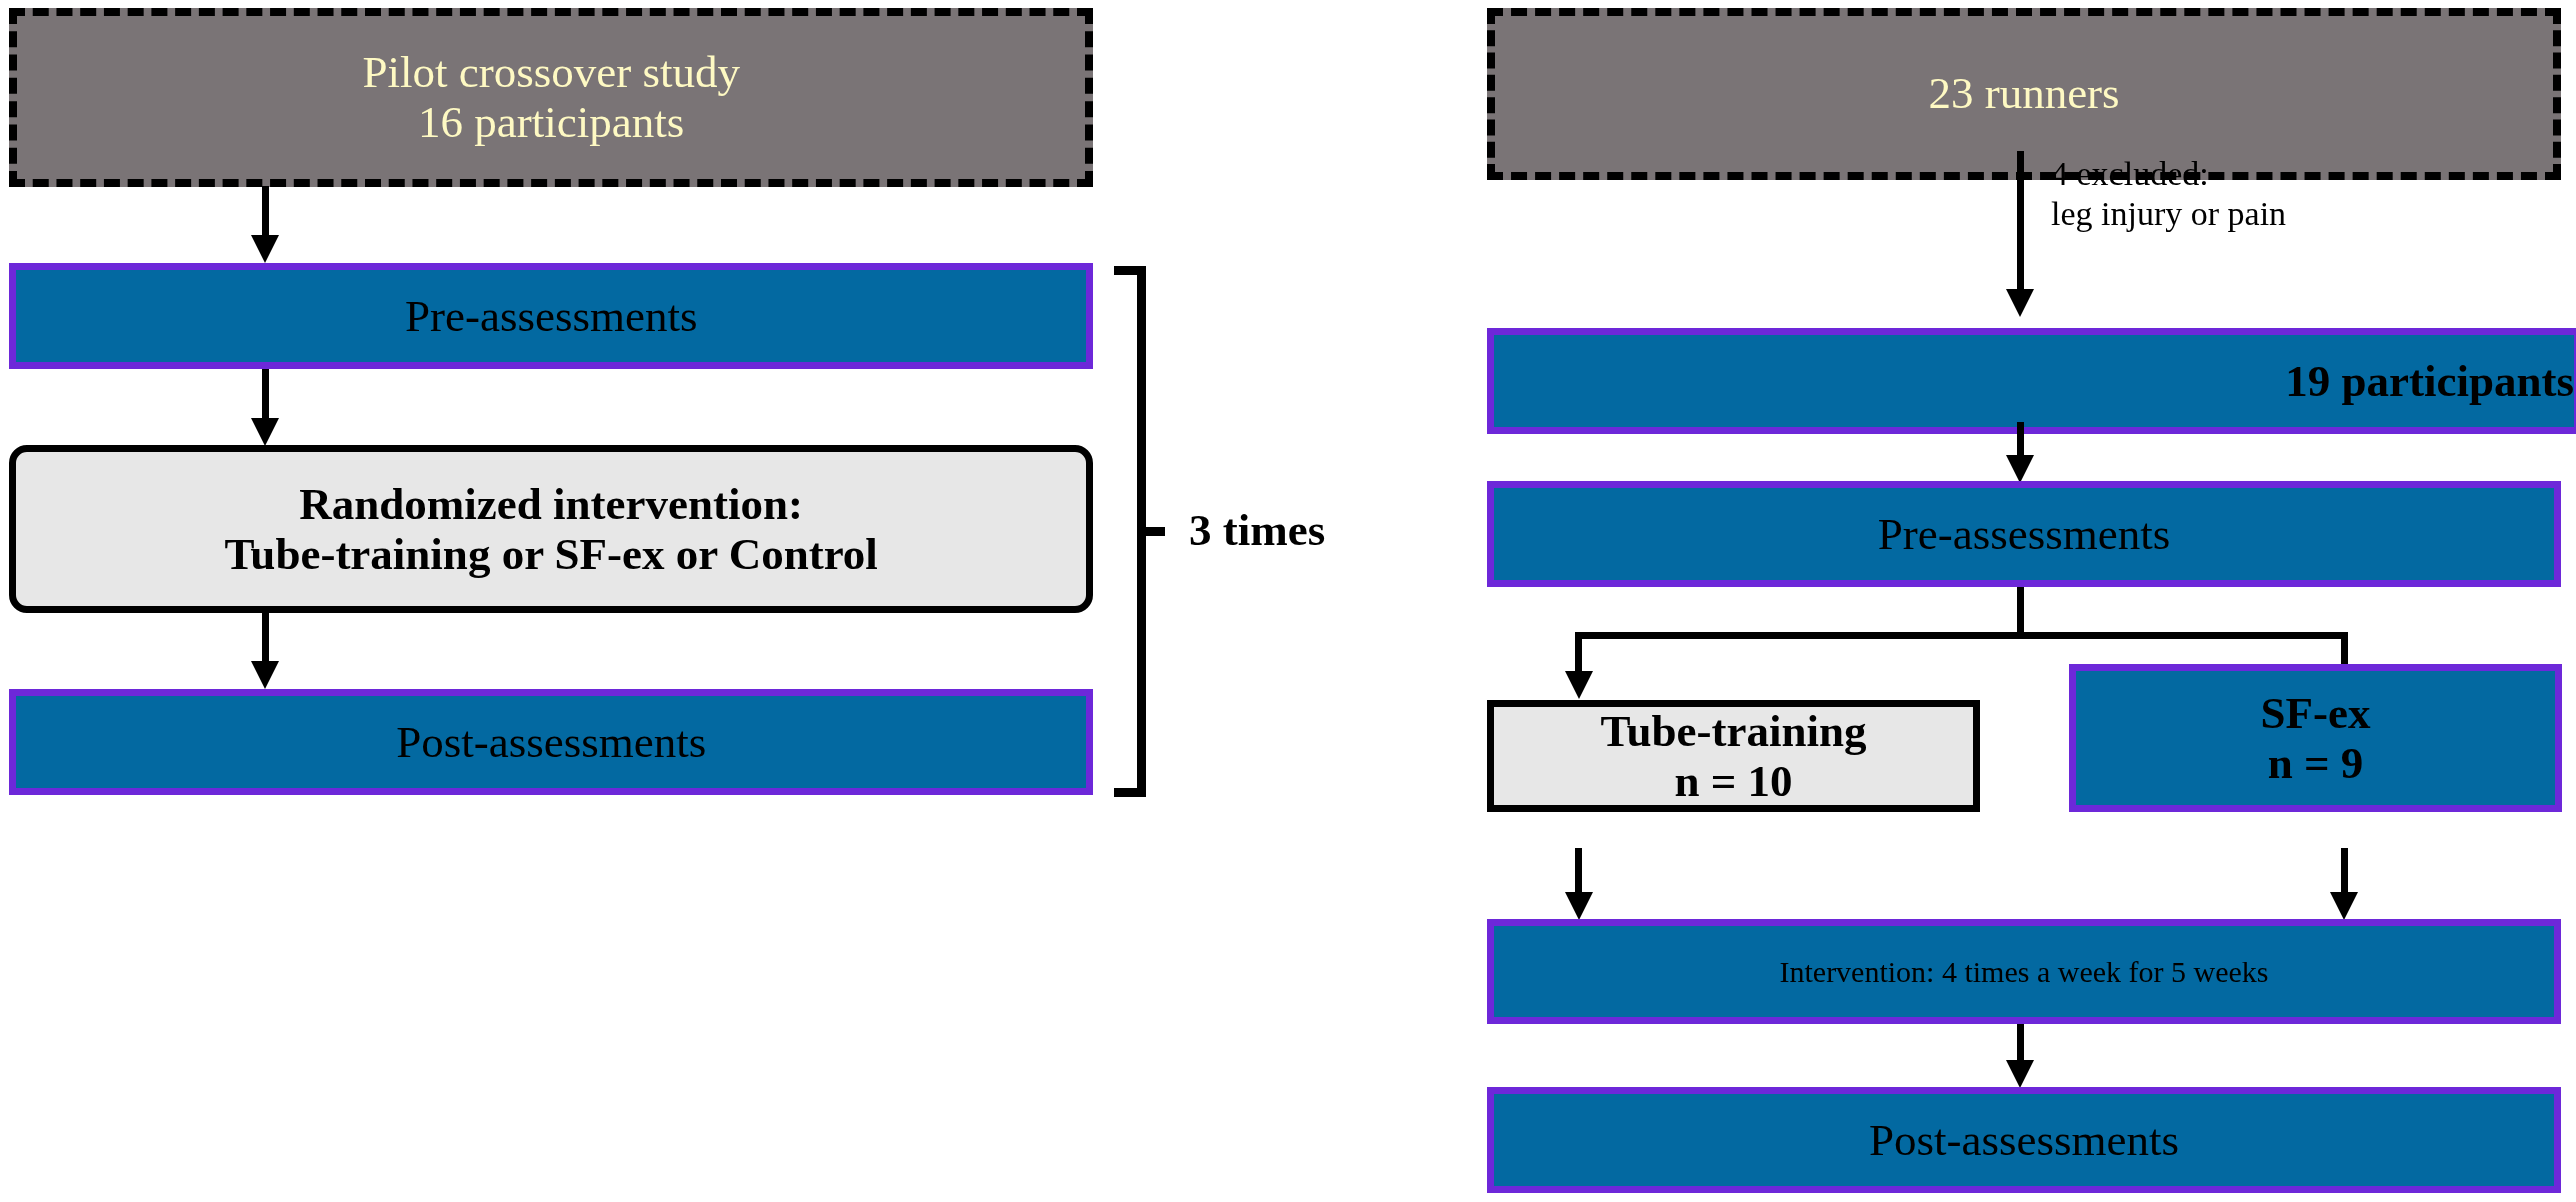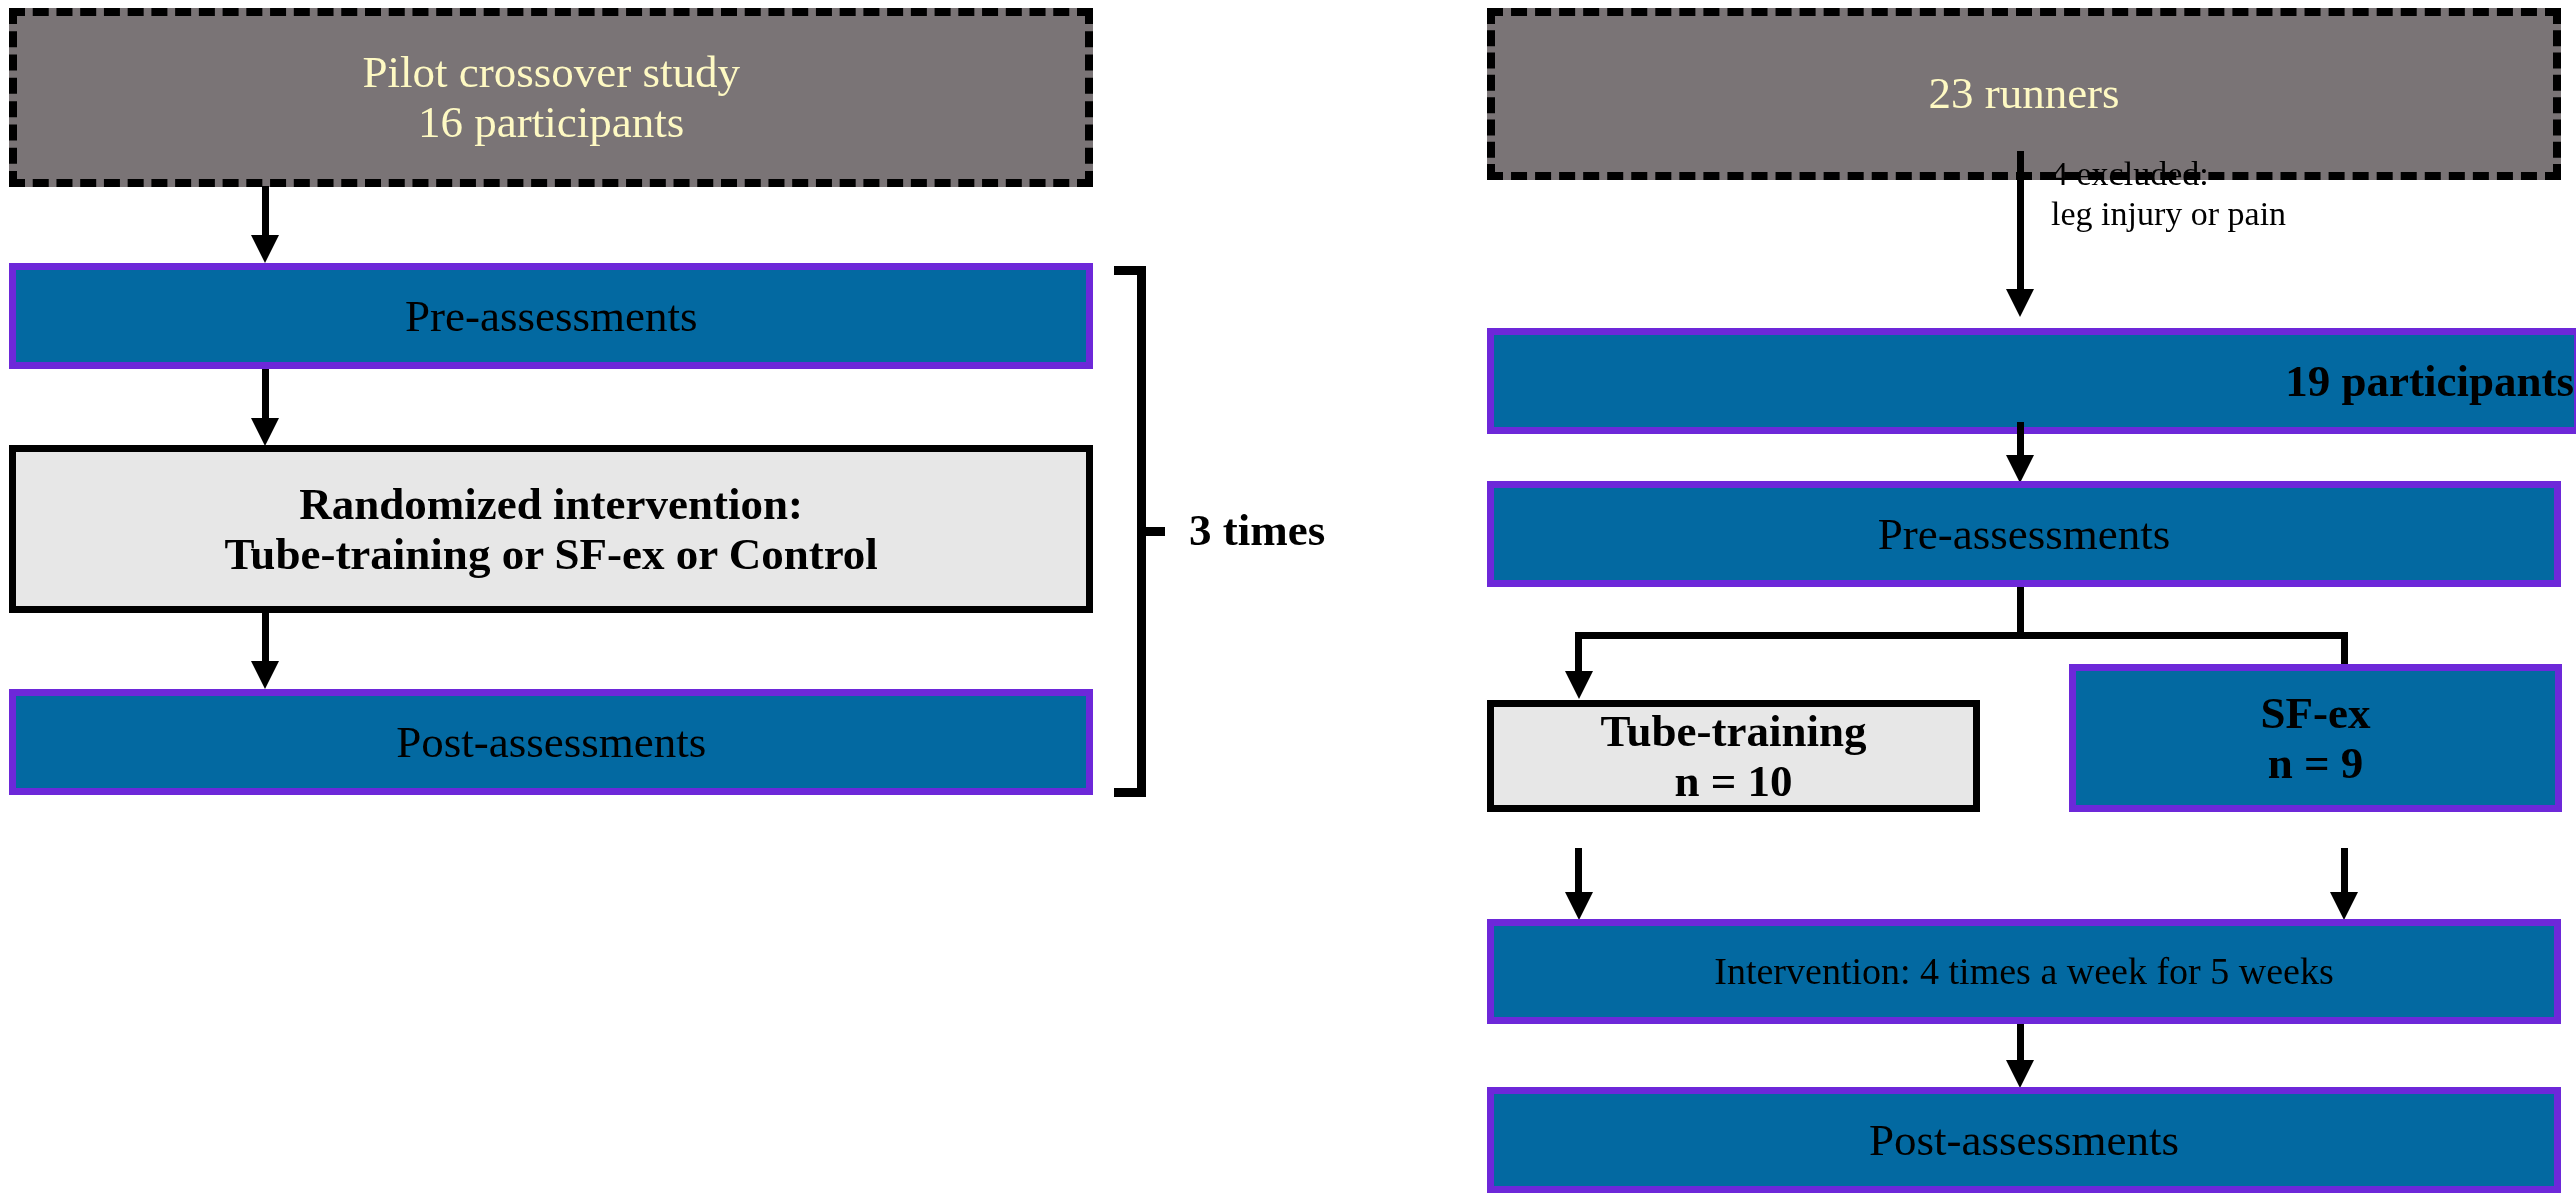--- a/index.html
+++ b/index.html
@@ -39,21 +39,21 @@
   .node.dashed {
     border: 8.5px dashed #000000;
     background: #7a7476;
     color: #fef9c3;
   }
   .node .line { display: block; white-space: nowrap; }
   .t-reg { font-weight: normal; }
   .t-bold { font-weight: bold; }
 
   .fs-xl  { font-size: 45px; }
-  .fs-lg  { font-size: 38px; }
+  .fs-lg  { font-size: 30px; }
   .fs-sm  { font-size: 34px; }
 
   .freetext {
     position: absolute;
     color: #000000;
     white-space: nowrap;
     line-height: 1.18;
   }
 
   
@@ -92,21 +92,21 @@
   <div class="vline" style="left:262px; top:186px; height:52px;"></div>
   <div class="arrowhead" style="left:251px; top:235px;"></div>
 
   <div class="node solid" style="left:9.2px; top:263px; width:1084px; height:106px;">
     <span class="line fs-xl t-reg">Pre-assessments</span>
   </div>
 
   <div class="vline" style="left:262px; top:369px; height:52px;"></div>
   <div class="arrowhead" style="left:251px; top:418px;"></div>
 
-  <div class="node shaded" style="left:9.2px; top:445px; width:1084px; height:168px;">
+  <div class="node shaded" style="left:9.2px; top:445px; width:1084px; height:168px;border-radius:18px;">
     <span class="line fs-xl t-bold">Randomized intervention:</span>
     <span class="line fs-xl t-bold">Tube-training or SF-ex or Control</span>
   </div>
 
   <div class="vline" style="left:262px; top:613px; height:52px;"></div>
   <div class="arrowhead" style="left:251px; top:661px;"></div>
 
   <div class="node solid" style="left:9.2px; top:689px; width:1084px; height:106px;">
     <span class="line fs-xl t-reg">Post-assessments</span>
   </div>

